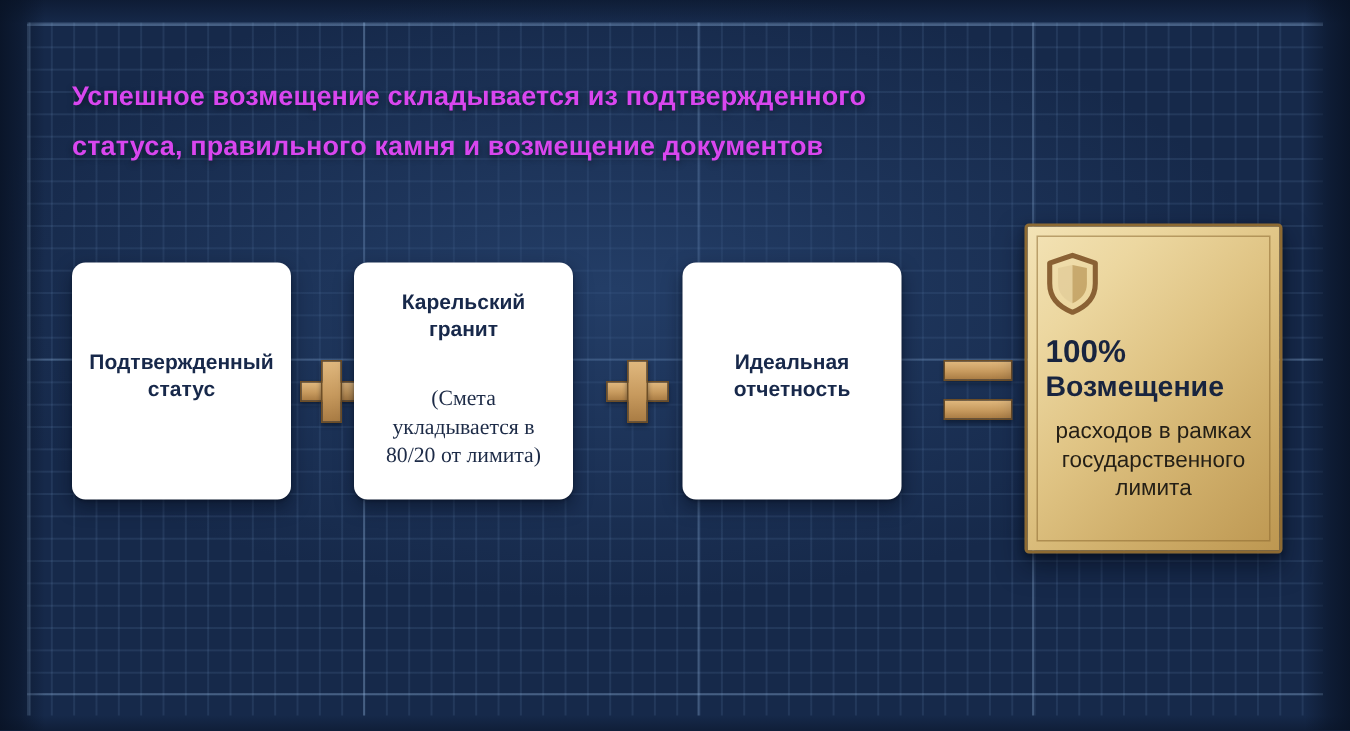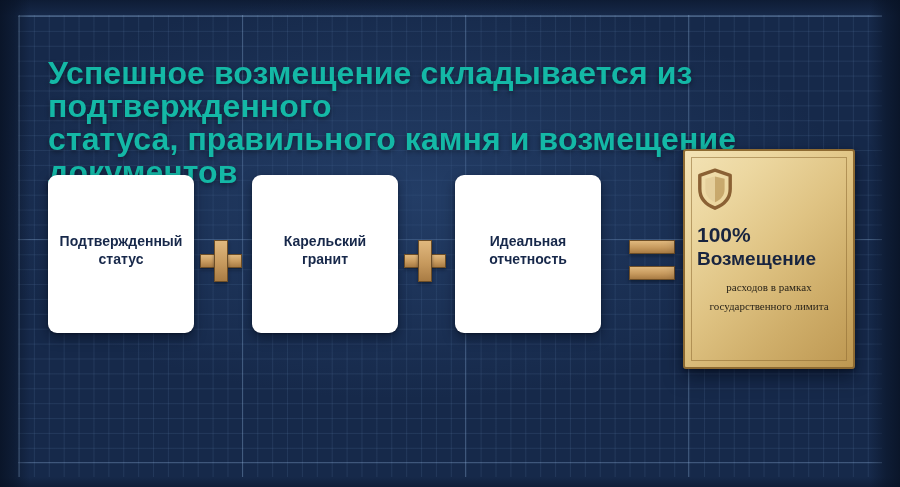--- a/index.html
+++ b/index.html
@@ -63,22 +63,22 @@
     pointer-events: none;
   }
 
   
   #title {
     position: absolute;
     left: 48px;
     top: 36px;
     width: 790px;
     z-index: 6;
-    color: #14b8a6;
-    font-size: 32px;
+    color: #d946ef;
+    font-size: 18px;
     font-weight: bold;
     line-height: 33px;
     letter-spacing: 0.1px;
     text-shadow: 0 2px 5px rgba(0,0,0,0.45);
   }
   #title .ln { display: block; }
 
   
   #row {
     position: absolute;
@@ -98,21 +98,21 @@
     border-radius: 9px;
     box-shadow: 0 5px 12px rgba(3,10,24,0.50), 0 1px 2px rgba(3,10,24,0.40);
     display: flex;
     flex-direction: column;
     align-items: center;
     justify-content: center;
     box-sizing: border-box;
     padding: 6px 8px 8px;
   }
   .card.c1 { left: 48px; }
-  .card.c2 { left: 252px; gap: 22px; }
+  .card.c2 { left: 236px; gap: 22px; }
   .card.c3 { left: 455px; justify-content: center; }
 
   .card-title {
     color: #17284a;
     font-family: "Liberation Sans", sans-serif;
     font-size: 14px;
     font-weight: bold;
     line-height: 18px;
     text-align: center;
     margin-bottom: 7px;
@@ -212,22 +212,22 @@
     font-size: 19px;
     font-weight: bold;
     line-height: 24px;
     text-align: center;
     margin-bottom: 7px;
     position: relative;
     z-index: 2;
   }
   #gold-sub {
     color: #241f16;
-    font-family: Liberation Serif, serif;
-    font-size: 11px;
+    font-family: Liberation Sans, sans-serif;
+    font-size: 15px;
     line-height: 19px;
     text-align: center;
     position: relative;
     z-index: 2;
   }
 </style>
 </head>
 <body>
 
 <div id="stage">
@@ -248,20 +248,21 @@
       <div class="card-title">Подтвержденный статус</div>
     </div>
 
     <div class="op-plus p1">
       <span class="bar h"></span>
       <span class="bar v"></span>
     </div>
 
     <div class="card c2">
       <div class="card-title">Карельский гранит</div>
+      <div class="card-sub">(Смета укладывается в 80/20 от лимита)</div>
     </div>
 
     <div class="op-plus p2">
       <span class="bar h"></span>
       <span class="bar v"></span>
     </div>
 
     <div class="card c3">
       <div class="card-title">Идеальная отчетность</div>
     </div>

